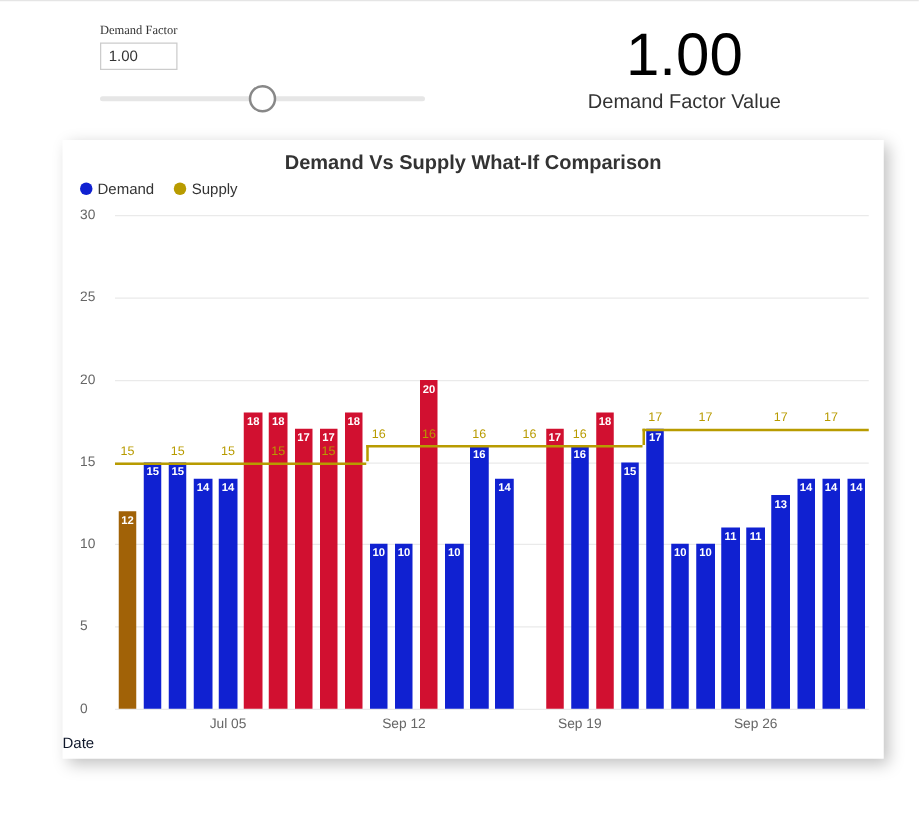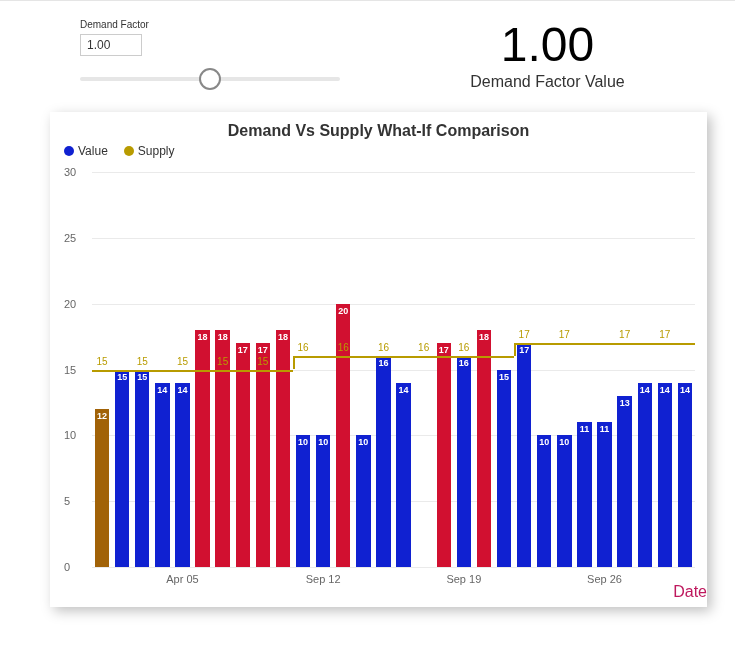--- a/index.html
+++ b/index.html
@@ -19,20 +19,21 @@
     align-items: flex-start;
     gap: 40px;
   }
   .slider-block {
     flex: 0 0 260px;
   }
   .slider-label {
     font-size: 10px;
     color: #333;
     margin-bottom: 4px;
+    font-family: Liberation Serif, serif;
   }
   .slider-value-box {
     width: 62px;
     border: 1px solid #ccc;
     font-size: 12px;
     padding: 3px 6px;
     margin-bottom: 8px;
   }
   .slider-track {
     position: relative;
@@ -136,23 +137,23 @@
     font-size: 11px;
     color: #666;
     transform: translateX(-50%);
     white-space: nowrap;
   }
   .x-axis-label {
     position: absolute;
     bottom: 6px;
     left: 0;
     right: 0;
-    text-align: right;
-    font-size: 16px;
-    color: #be185d;
+    text-align: left;
+    font-size: 12px;
+    color: #0f172a;
   }
   .bar {
     position: absolute;
     bottom: 0;
   }
   .bar-label {
     position: absolute;
     width: 100%;
     text-align: center;
     font-size: 9px;
@@ -186,21 +187,21 @@
     <div class="kpi-value">1.00</div>
     <div class="kpi-label">Demand Factor Value</div>
   </div>
 </div>
 
 <div class="chart-card">
   <div class="chart-title">Demand Vs Supply What-If Comparison</div>
   <div class="legend">
     <div class="legend-item">
       <span class="legend-swatch" id="sw-demand" style="background: rgb(16, 33, 209);"></span>
-      <span>Value</span>
+      <span>Demand</span>
     </div>
     <div class="legend-item">
       <span class="legend-swatch" id="sw-supply" style="background: rgb(184, 155, 0);"></span>
       <span>Supply</span>
     </div>
   </div>
   <div class="plot-area" id="plot">
       <div class="grid-line" style="top: 100%;"></div>
       <div class="y-tick" style="top: 100%;">0</div>
       <div class="grid-line" style="top: 83.3333%;"></div>
@@ -314,19 +315,19 @@
       <div class="supply-lbl" style="color: rgb(184, 155, 0); left: 28.3333%; top: 50%;">15</div>
       <div class="supply-lbl" style="color: rgb(184, 155, 0); left: 35%; top: 46.6667%;">16</div>
       <div class="supply-lbl" style="color: rgb(184, 155, 0); left: 41.6667%; top: 46.6667%;">16</div>
       <div class="supply-lbl" style="color: rgb(184, 155, 0); left: 48.3333%; top: 46.6667%;">16</div>
       <div class="supply-lbl" style="color: rgb(184, 155, 0); left: 55%; top: 46.6667%;">16</div>
       <div class="supply-lbl" style="color: rgb(184, 155, 0); left: 61.6667%; top: 46.6667%;">16</div>
       <div class="supply-lbl" style="color: rgb(184, 155, 0); left: 71.6667%; top: 43.3333%;">17</div>
       <div class="supply-lbl" style="color: rgb(184, 155, 0); left: 78.3333%; top: 43.3333%;">17</div>
       <div class="supply-lbl" style="color: rgb(184, 155, 0); left: 88.3333%; top: 43.3333%;">17</div>
       <div class="supply-lbl" style="color: rgb(184, 155, 0); left: 95%; top: 43.3333%;">17</div>
-      <div class="x-tick" style="left: 15%;">Apr 05</div>
+      <div class="x-tick" style="left: 15%;">Jul 05</div>
       <div class="x-tick" style="left: 38.3333%;">Sep 12</div>
       <div class="x-tick" style="left: 61.6667%;">Sep 19</div>
       <div class="x-tick" style="left: 85%;">Sep 26</div>
     </div>
   <div class="x-axis-label">Date</div>
 </div>
 
 </body></html>

